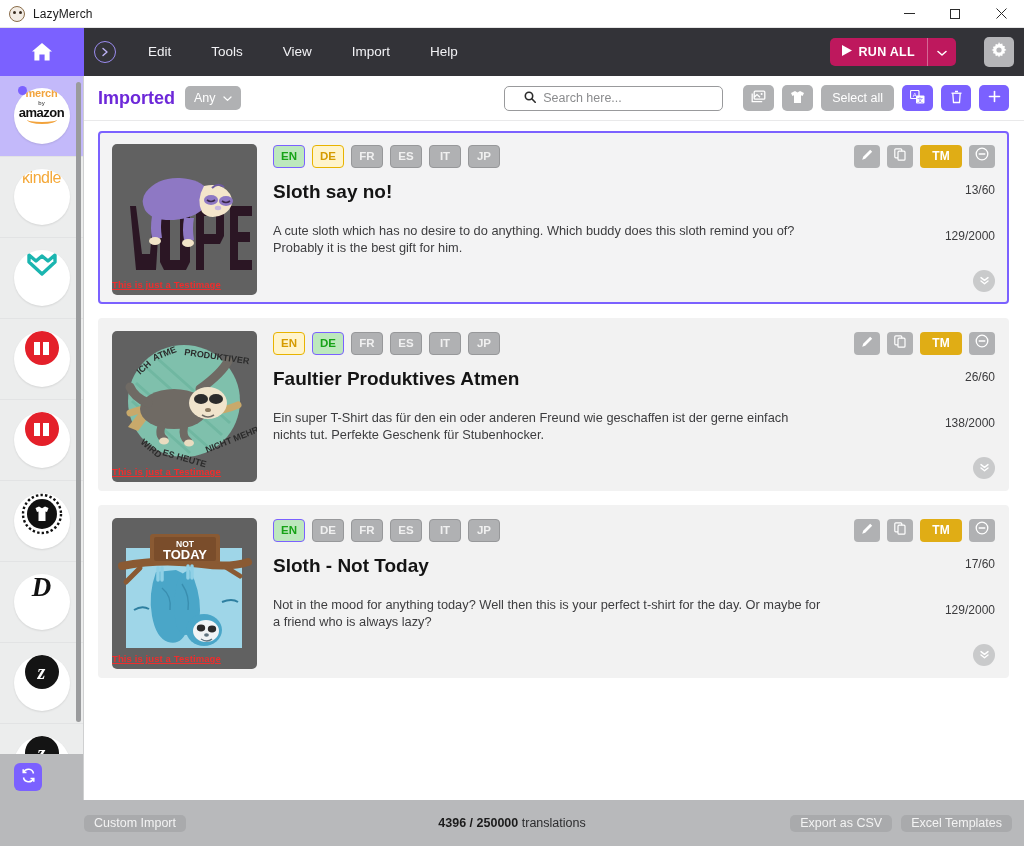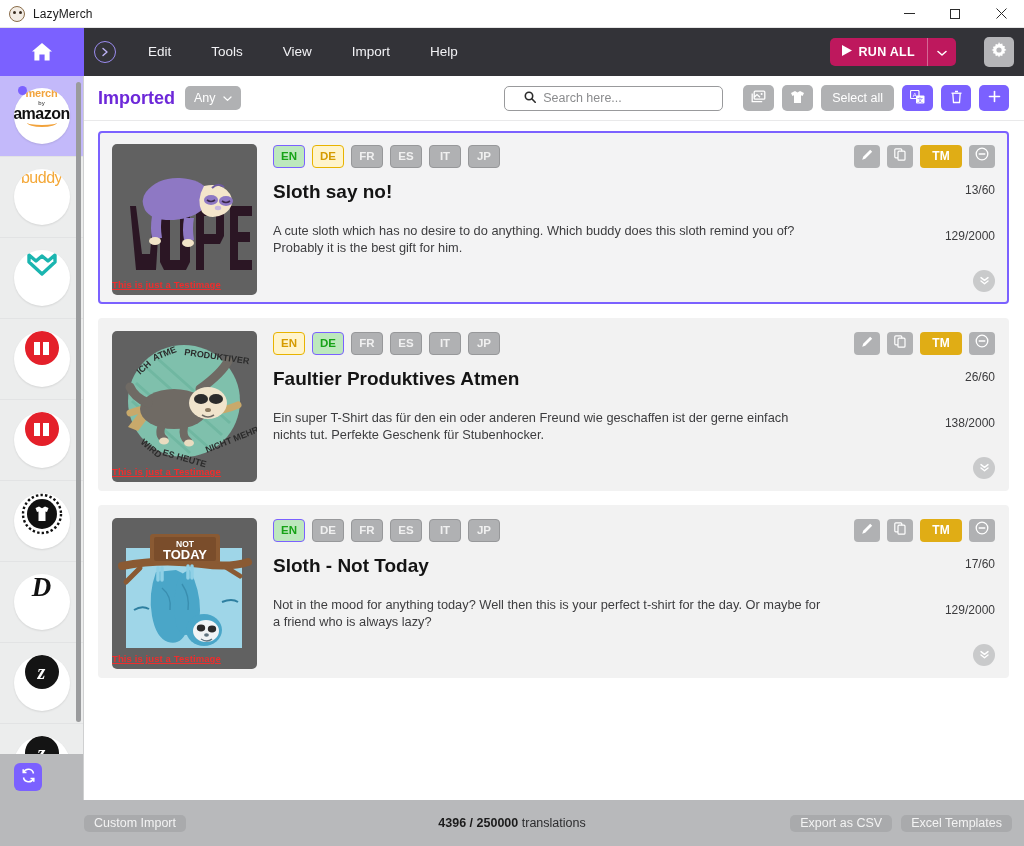--- a/index.html
+++ b/index.html
@@ -88,21 +88,21 @@
     border-radius: 50%; background: #7b61ff;
   }
   .side-circle {
     width: 56px; height: 56px; border-radius: 50%; background: #fff;
     display: flex; align-items: flex-start; justify-content: center;
     box-shadow: 0 1px 2px rgba(0,0,0,.10); overflow: hidden;
   }
   .logo-merch { text-align: center; line-height: 1; }
   .logo-merch .m1 { font-size: 11px; color: #f2a33c; font-weight: 700; letter-spacing: -.2px; display:block; }
   .logo-merch .m2 { font-size: 6px; color: #222; display:block; margin-top:1px;}
-  .logo-merch .m3 { font-size: 16px; color: #111; font-weight: 700; letter-spacing: -.5px; display:block; }
+  .logo-merch .m3 { font-size: 13px; color: #111; font-weight: 700; letter-spacing: -.5px; display:block; }
   .logo-merch .swoosh { display:block; width: 30px; height: 5px; margin: 0 auto;
     border-bottom: 2px solid #f2a33c; border-radius: 0 0 60% 60%/0 0 100% 100%; }
   .logo-kindle { font-size: 16px; color: #f4a838; letter-spacing: -.5px; }
   .logo-heart svg { display:block; }
   .logo-rb {
     width: 34px; height: 34px; border-radius: 50%; background: #e4202a;
     display:flex; align-items:center; justify-content:center;
   }
   .logo-rb .bars { display: flex; gap: 3px; }
   .logo-rb .bar { width: 6px; height: 13px; background: #fff; }
@@ -324,21 +324,21 @@
               <span class="m1">merch</span>
               <span class="m2">by</span>
               <span class="m3">amazon</span>
               <span class="swoosh"></span>
             </div>
           </div>
         </div>
 
         <div class="side-item">
           <div class="side-circle">
-            <span class="logo-kindle">buddy</span>
+            <span class="logo-kindle">kindle</span>
           </div>
         </div>
 
         <div class="side-item">
           <div class="side-circle">
             <span class="logo-heart">
               <svg width="32" height="28" viewBox="0 0 32 28" fill="none" stroke="#1bb5b0" stroke-width="3.4" stroke-linejoin="round">
                 <path d="M3 5 L3 12 L16 24 L29 12 L29 5 L22 11 L16 6 L10 11 Z"></path>
               </svg>
             </span>

